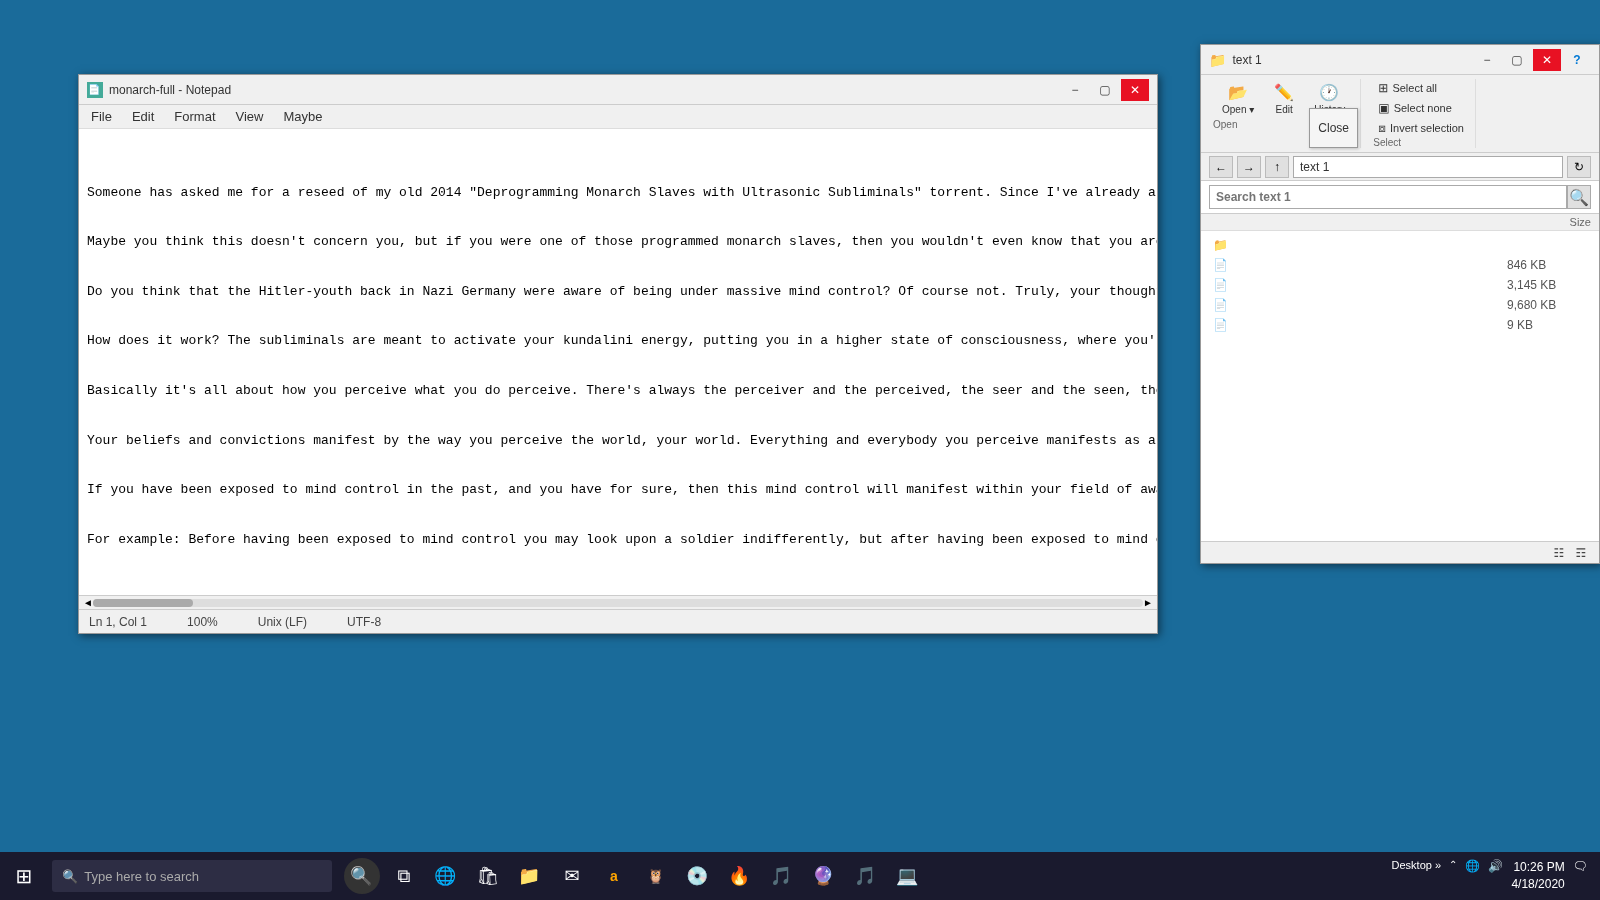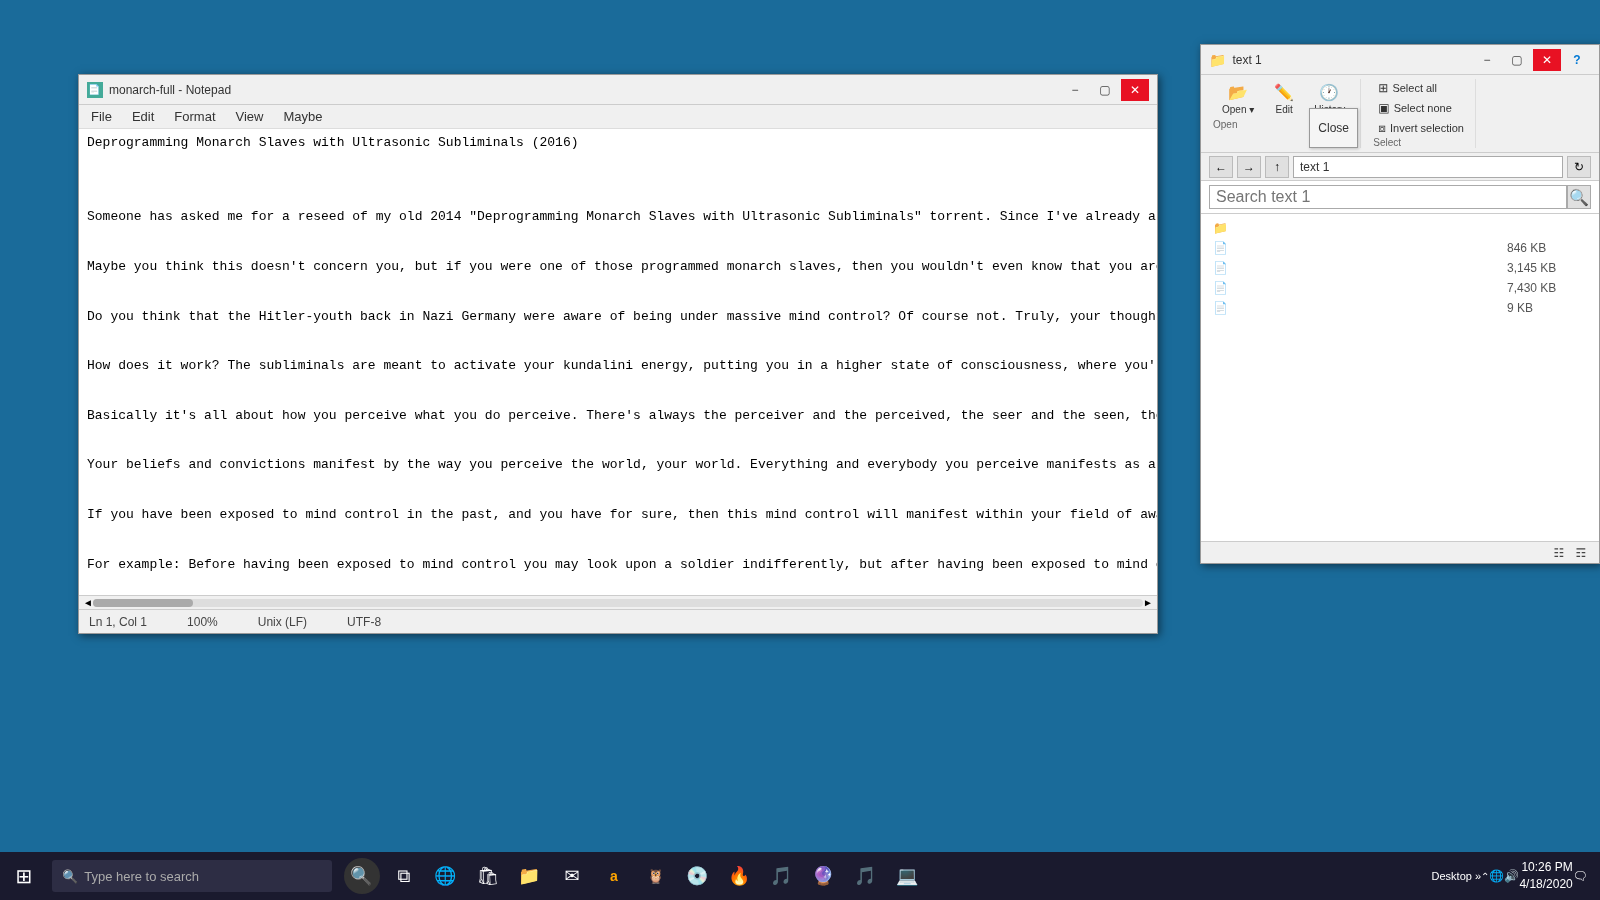--- a/index.html
+++ b/index.html
@@ -66,22 +66,21 @@
       height: 36px;
       display: flex;
       align-items: center;
       justify-content: center;
       color: white;
       font-size: 18px;
       border-radius: 3px;
     }
     .taskbar-right {
       display: flex;
-      align-items: center;
-      gap: 0;
+      gap: 8px;
       padding: 0 12px;
       color: white;
       font-size: 12px;
     }
     .taskbar-clock {
       text-align: right;
       line-height: 1.4;
     }
 
     
@@ -267,22 +266,23 @@
       padding: 4px 8px;
       border-bottom: 1px solid #ccc;
       display: flex;
       align-items: center;
     }
     .search-box {
       flex: 1;
       height: 24px;
       border: 1px solid #aaa;
       padding: 0 6px;
-      font-size: 16px;
+      font-size: 12px;
       color: #333;
+      font-weight: bold;
     }
     .search-icon-btn {
       width: 24px;
       height: 24px;
       background: #e0e0e0;
       border: 1px solid #aaa;
       display: flex;
       align-items: center;
       justify-content: center;
       cursor: pointer;
@@ -397,21 +397,20 @@
     </div>
   </div>
   <div class="menu-bar">
     <div class="menu-item">File</div>
     <div class="menu-item">Edit</div>
     <div class="menu-item">Format</div>
     <div class="menu-item">View</div>
     <div class="menu-item">Maybe</div>
   </div>
   <div class="notepad-content">
-    <p>Deprogramming Monarch Slaves with Ultrasonic Subliminals (2016)</p>
     <p>&nbsp;</p>
     <p>&nbsp;</p>
     <p>Someone has asked me for a reseed of my old 2014 "Deprogramming Monarch Slaves with Ultrasonic Subliminals" torrent. Since I've already archived</p>
     <p>&nbsp;</p>
     <p>Maybe you think this doesn't concern you, but if you were one of those programmed monarch slaves, then you wouldn't even know that you are. One e</p>
     <p>&nbsp;</p>
     <p>Do you think that the Hitler-youth back in Nazi Germany were aware of being under massive mind control? Of course not. Truly, your thoughts are n</p>
     <p>&nbsp;</p>
     <p>How does it work? The subliminals are meant to activate your kundalini energy, putting you in a higher state of consciousness, where you're more</p>
     <p>&nbsp;</p>
@@ -502,37 +501,41 @@
       <span>text 1</span>
     </div>
     <button class="toolbar-nav-btn">↻</button>
   </div>
 
   <div class="explorer-search">
     <input class="search-box" type="text" placeholder="Search text 1" style="">
     <div class="search-icon-btn">🔍</div>
   </div>
 
+  <div style="display:flex;padding:2px 8px;background:#f0f0f0;border-bottom:1px solid #ddd;">
+    <div style="flex:1;font-size:11px;color:#666;"></div>
+    <div style="width:80px;text-align:right;font-size:11px;color:#666;">Size</div>
+  </div>
 
   <div class="file-list">
     <div class="file-row">
       <span class="file-name">📁</span>
       <span class="file-size"></span>
     </div>
     <div class="file-row">
       <span class="file-name">📄</span>
       <span class="file-size">846 KB</span>
     </div>
     <div class="file-row">
       <span class="file-name">📄</span>
       <span class="file-size">3,145 KB</span>
     </div>
     <div class="file-row">
       <span class="file-name">📄</span>
-      <span class="file-size">7,430 KB</span>
+      <span class="file-size">9,680 KB</span>
     </div>
     <div class="file-row">
       <span class="file-name">📄</span>
       <span class="file-size">9 KB</span>
     </div>
   </div>
 
   <div class="explorer-status">
     <span></span>
     <div class="view-icons">

